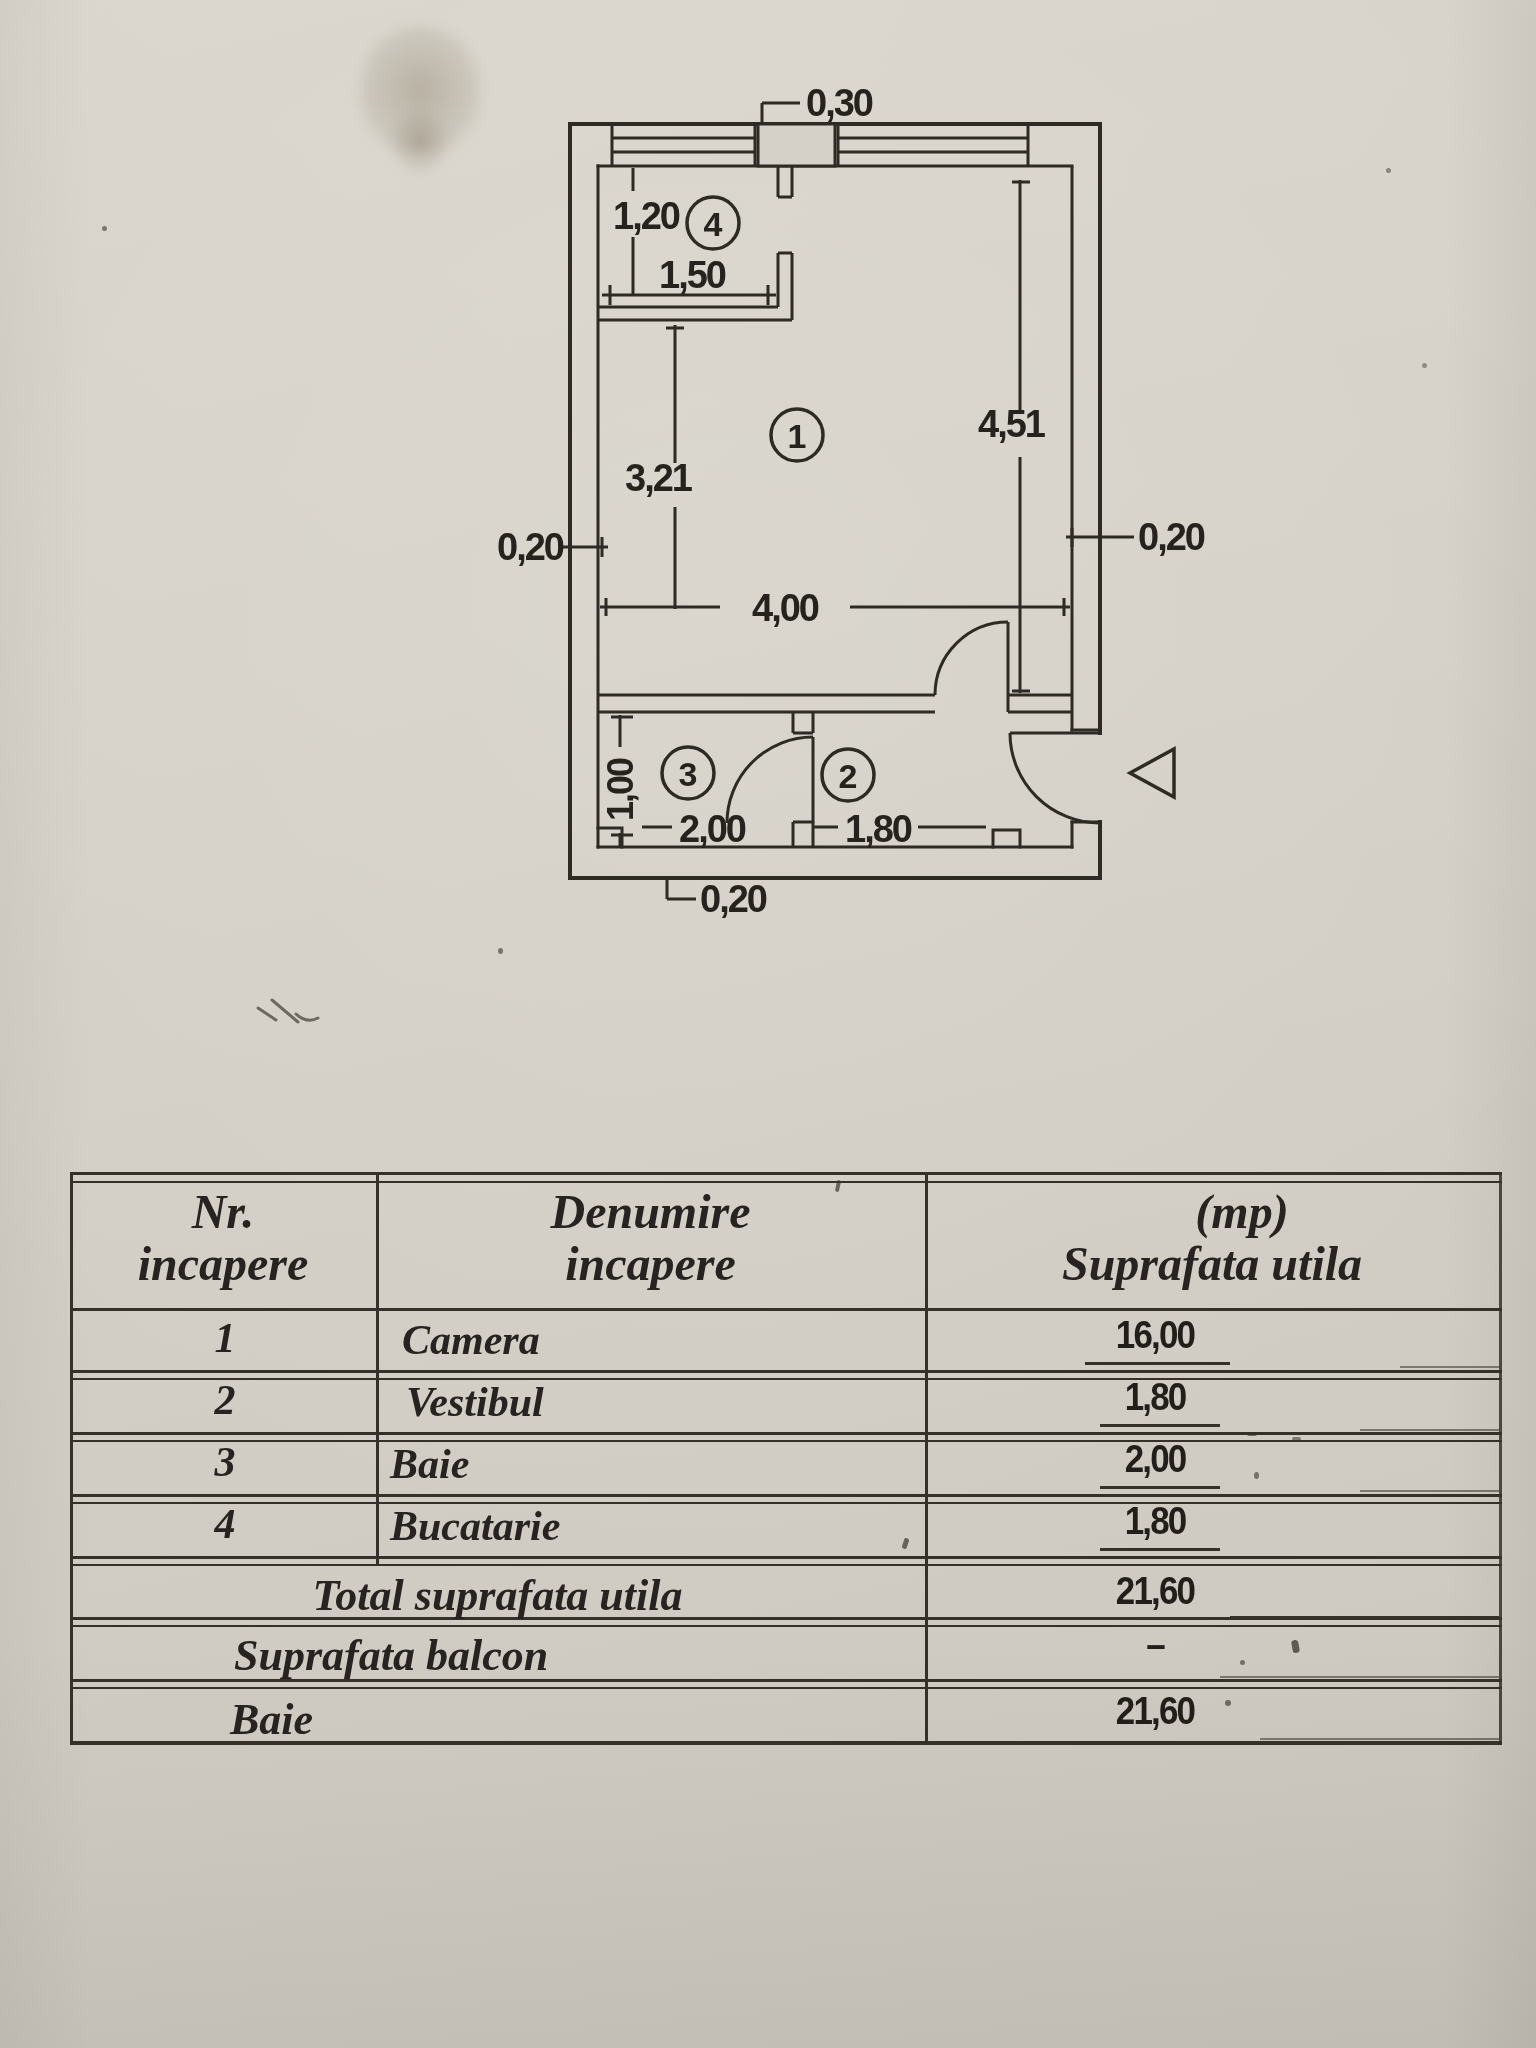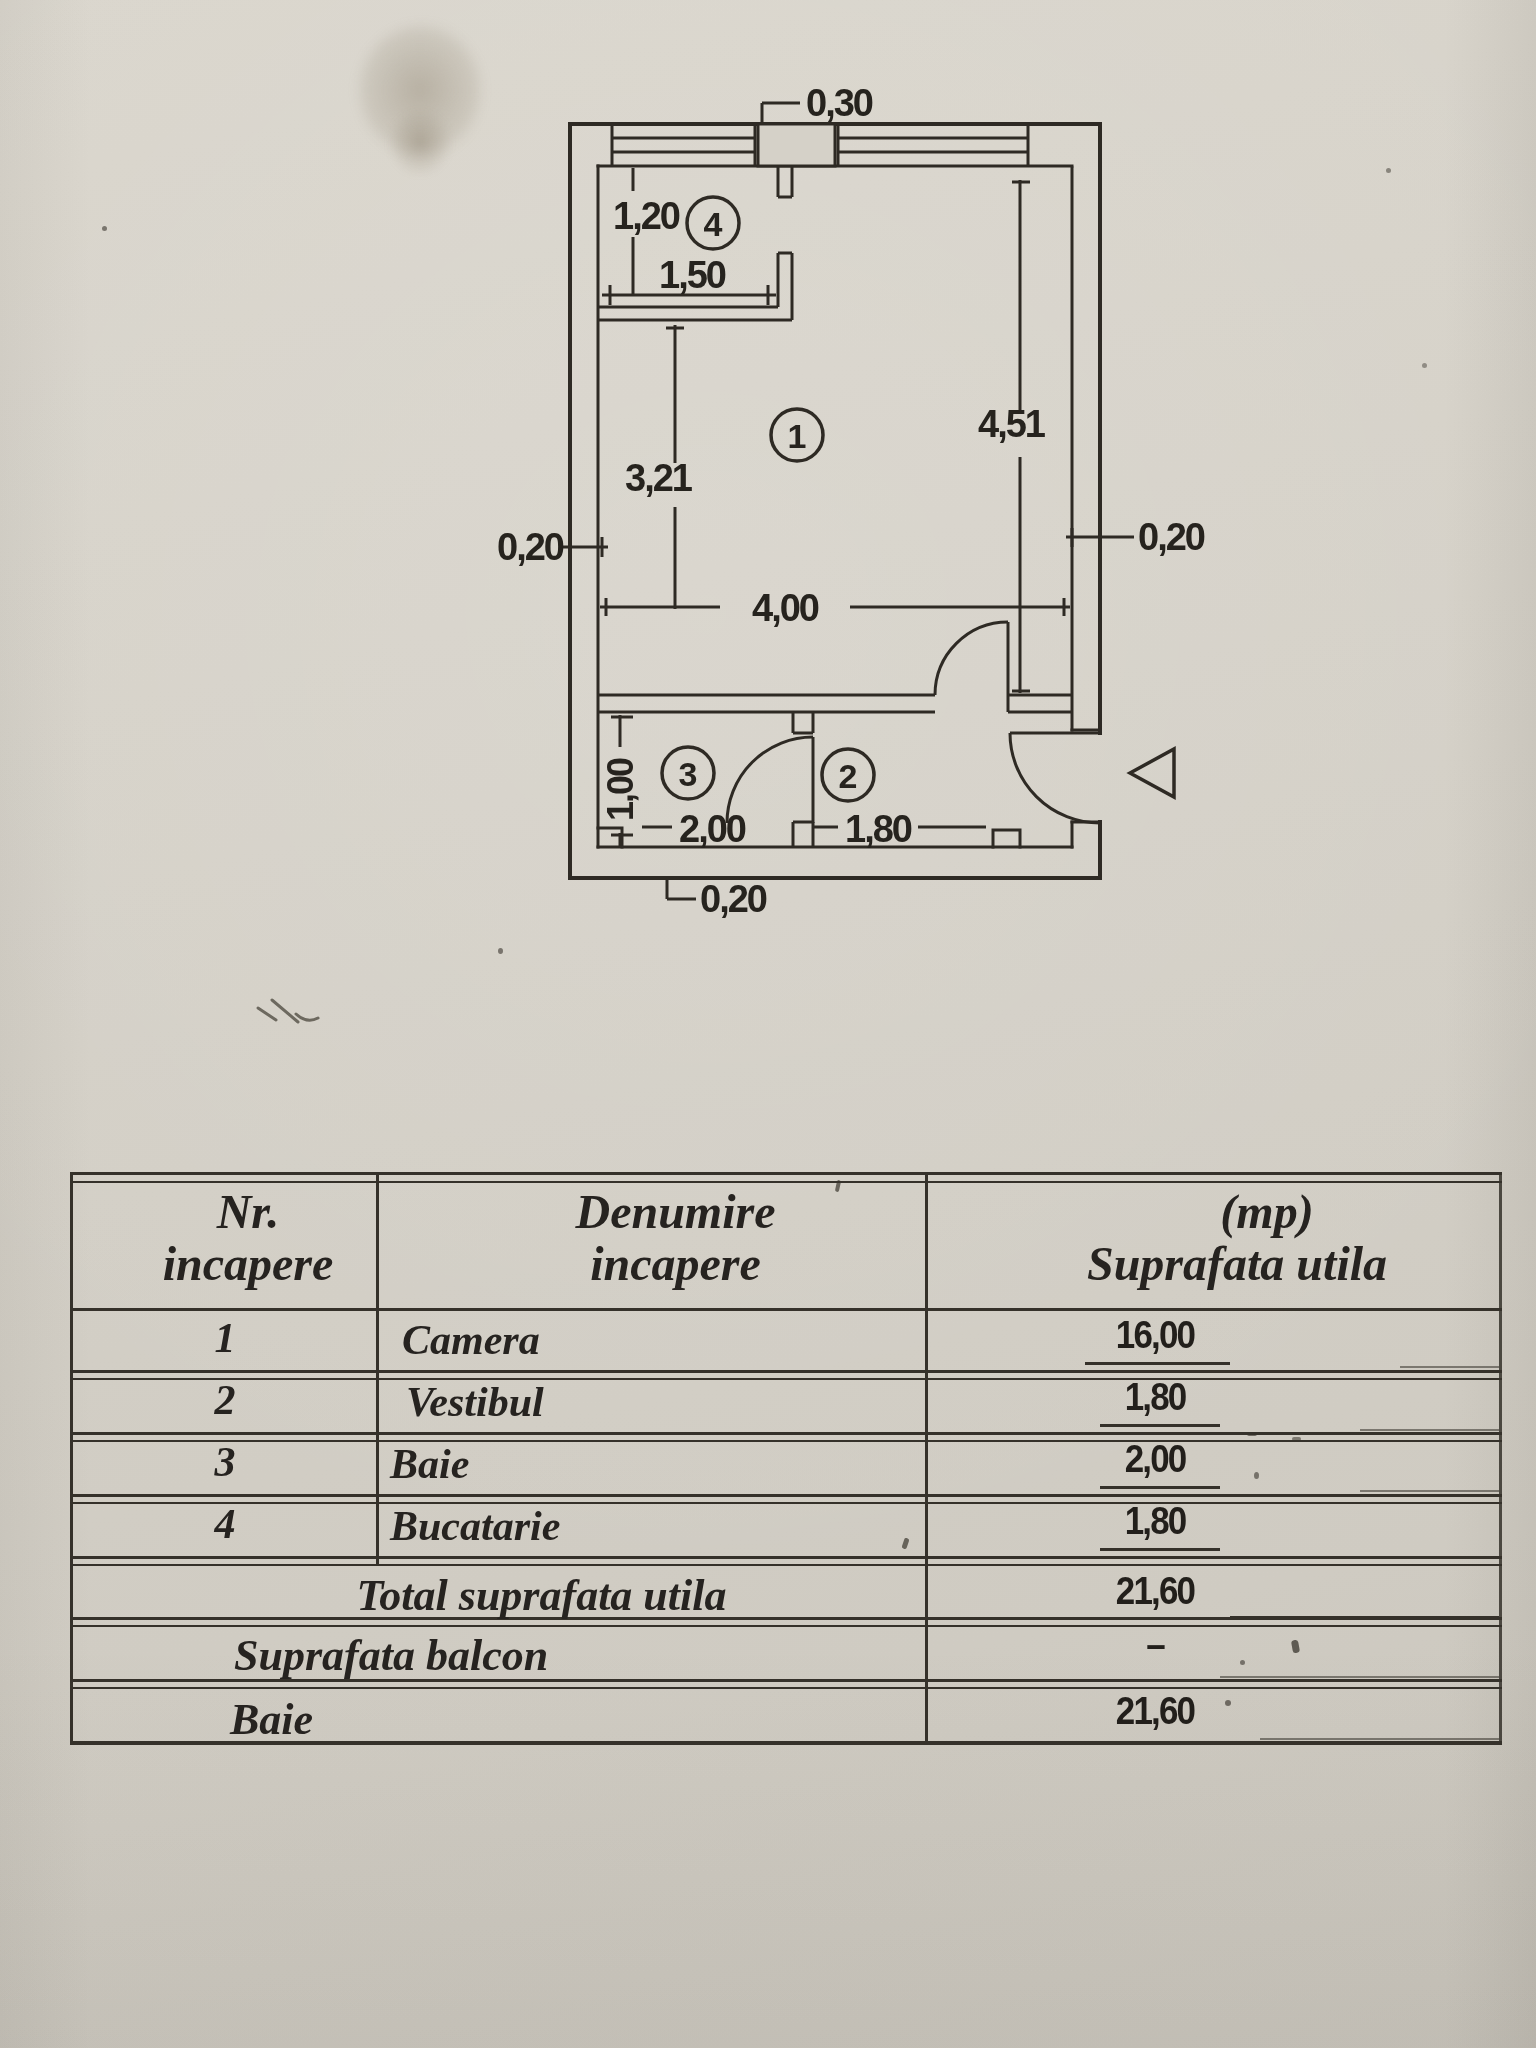--- a/index.html
+++ b/index.html
@@ -24,21 +24,21 @@
     border-radius:50% 50% 40% 60%/55% 45% 60% 40%;filter:blur(3px);}
   .speck{position:absolute;background:#3a362e;border-radius:50%;}
   svg text{font-family:"Liberation Sans",sans-serif;}
 
   
   #table{position:absolute;left:70px;top:1172px;width:1432px;height:573px;color:#262320;}
   .hline,.vline{position:absolute;background:#35312a;}
   .hline{height:3px;left:0;width:1432px;}
   .vline{width:3px;top:0;height:573px;}
   .serif{font-family:"Liberation Serif",serif;font-style:italic;font-weight:700;}
-  .hcell{position:absolute;text-align:center;font-size:48px;line-height:52px;padding-left:25px;}
+  .hcell{position:absolute;text-align:center;font-size:48px;line-height:52px;}
   .cellnum{position:absolute;text-align:center;font-size:42px;width:120px;}
   .cellname{position:absolute;font-size:42px;}
   .cellval{position:absolute;text-align:center;width:220px;font-size:38px;
     font-family:"Liberation Sans",sans-serif;font-weight:700;letter-spacing:-2px;
     color:#221f1b;transform:scaleX(0.92);}
   .vund{position:absolute;height:3px;background:#35312a;}
   .vext{position:absolute;height:2px;background:#35312a;opacity:.55;}
   .tlabel{position:absolute;font-size:44px;}
 </style>
 </head>
@@ -249,21 +249,21 @@
     <div class="vext" style="left:1290px;top:318px;width:139px;"></div>
   </div>
   <div>
     <div class="cellnum serif" style="left:95px;top:328px;">4</div>
     <div class="cellname serif" style="left:320px;top:330px;">Bucatarie</div>
     <div class="cellval" style="left:975px;top:328px;">1,80</div>
     <div class="vund" style="left:1030px;top:376px;width:120px;"></div>
   </div>
 
   <div>
-    <div class="tlabel serif" style="left:0;width:855px;top:398px;text-align:center;margin-left:44px;">Total suprafata utila</div>
+    <div class="tlabel serif" style="left:0;width:855px;top:398px;text-align:center;">Total suprafata utila</div>
     <div class="cellval" style="left:975px;top:398px;">21,60</div>
     <div class="vund" style="left:1160px;top:444px;width:269px;"></div>
   </div>
   <div>
     <div class="tlabel serif" style="left:164px;top:458px;">Suprafata balcon</div>
     <div class="cellval" style="left:975px;top:452px;">–</div>
     <div class="vext" style="left:1150px;top:504px;width:279px;"></div>
   </div>
   <div>
     <div class="tlabel serif" style="left:160px;top:522px;">Baie</div>

